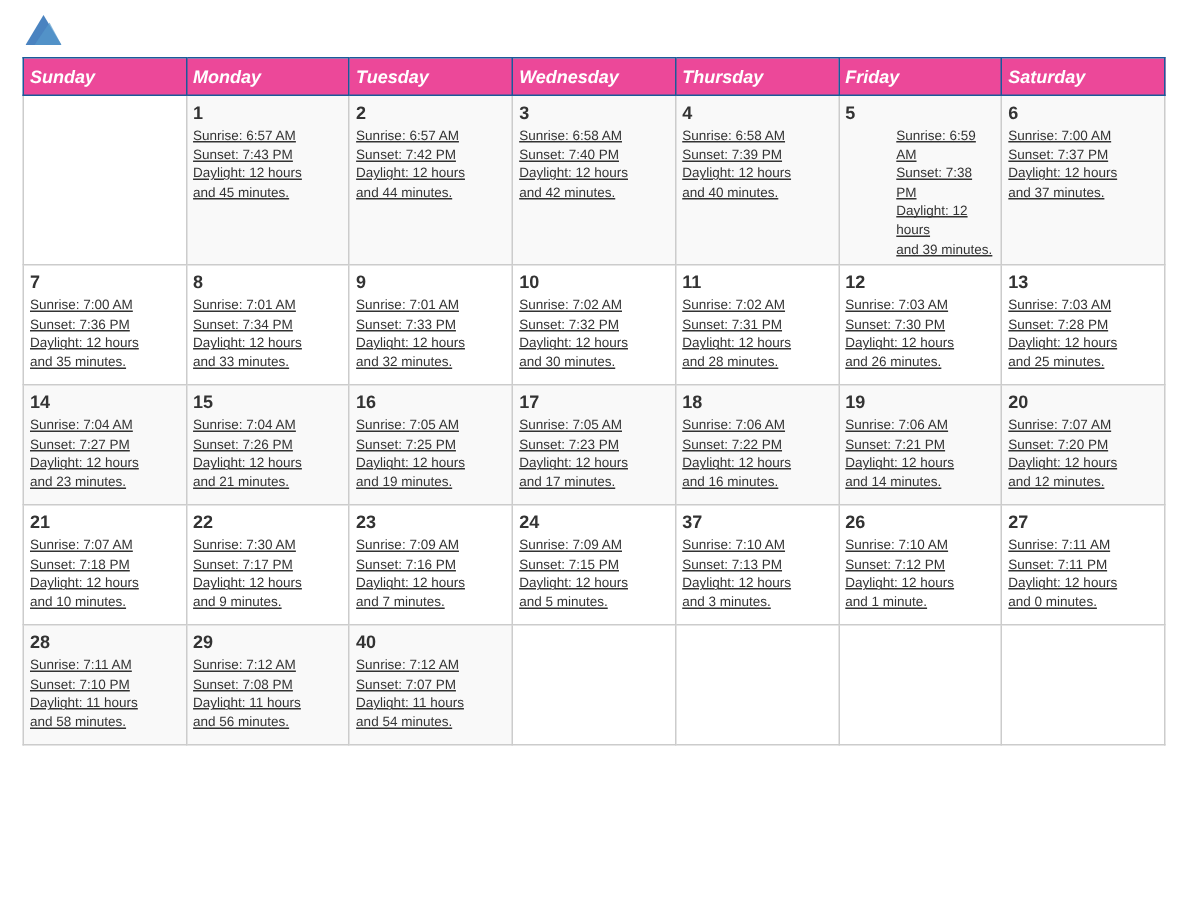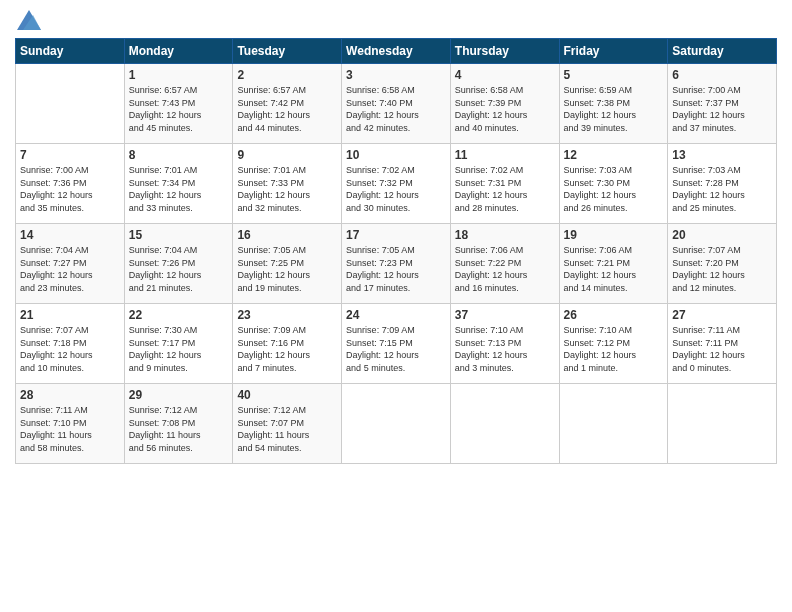--- a/index.html
+++ b/index.html
@@ -45,27 +45,28 @@
     .subtitle {
       font-size: 14px;
       color: #555;
     }
     table {
       width: 100%;
       border-collapse: collapse;
       table-layout: fixed;
     }
     thead tr th {
-      background-color: #0c4a6e;
+      background-color: #ec4899;
       color: #fff;
       font-size: 12px;
       font-weight: bold;
       padding: 5px 4px;
       text-align: left;
       border: 1px solid #1a5a9a;
+      font-style: italic;
     }
     tbody tr td {
       vertical-align: top;
       padding: 4px;
       border: 1px solid #ccc;
       font-size: 9.5px;
       color: #333;
       height: 80px;
       background: #fff;
     }
@@ -76,20 +77,21 @@
       font-size: 12px;
       font-weight: bold;
       color: #333;
       display: block;
       margin-bottom: 2px;
     }
     .day-info {
       font-size: 9px;
       line-height: 1.4;
       color: #333;
+      text-decoration: underline;
     }
     .empty-cell {
       background: #fff !important;
     }
   </style>
 </head>
 <body>
 
 <div class="header">
   <div class="logo">
@@ -148,21 +150,21 @@
         </td>
         <td>
           <span class="day-number">4</span>
           <div class="day-info" style="white-space: pre-line;">Sunrise: 6:58 AM
 Sunset: 7:39 PM
 Daylight: 12 hours
 and 40 minutes.</div>
         </td>
         <td>
           <span class="day-number">5</span>
-          <div class="day-info" style="white-space: pre-line;">Sunrise: 6:59 AM
+          <div class="day-info" style="white-space: pre-line; margin-left: 34px;">Sunrise: 6:59 AM
 Sunset: 7:38 PM
 Daylight: 12 hours
 and 39 minutes.</div>
         </td>
         <td>
           <span class="day-number">6</span>
           <div class="day-info" style="white-space: pre-line;">Sunrise: 7:00 AM
 Sunset: 7:37 PM
 Daylight: 12 hours
 and 37 minutes.</div>

